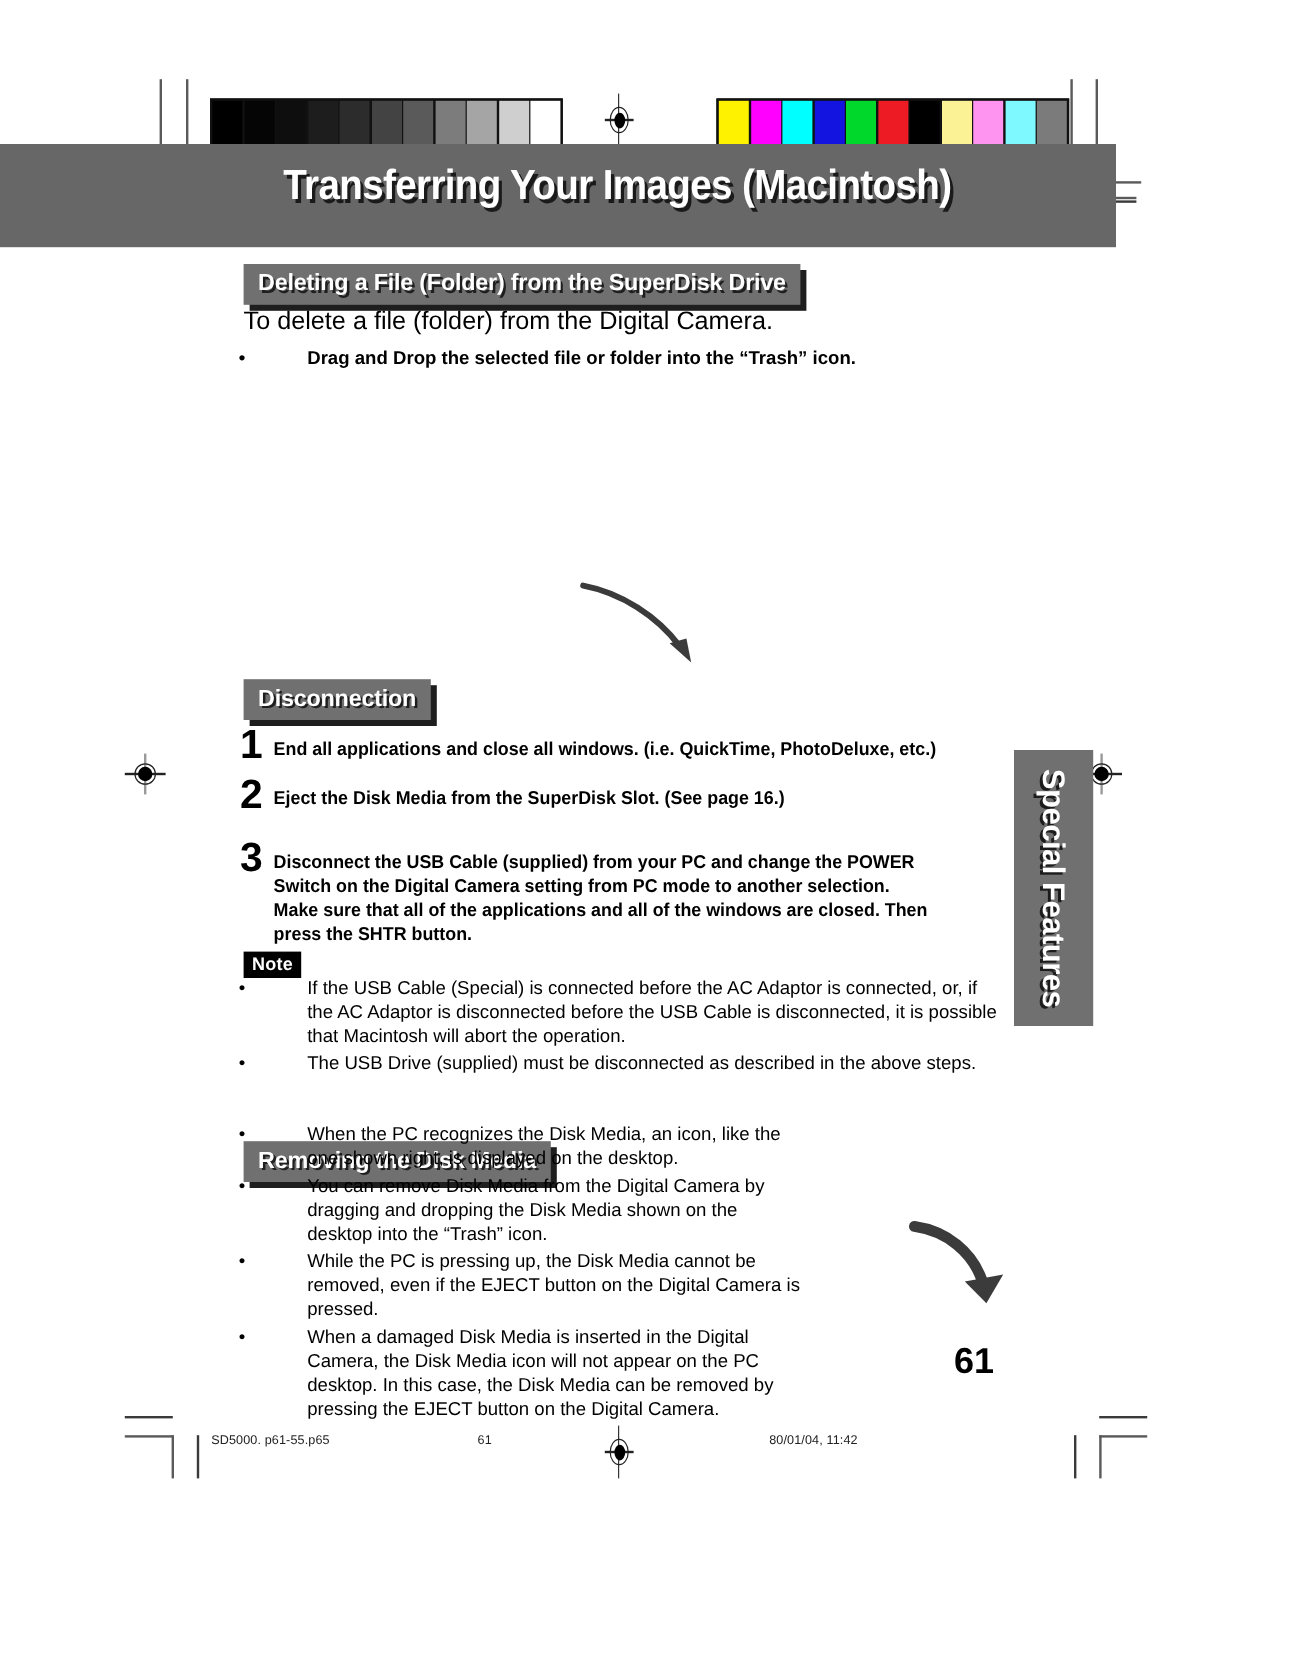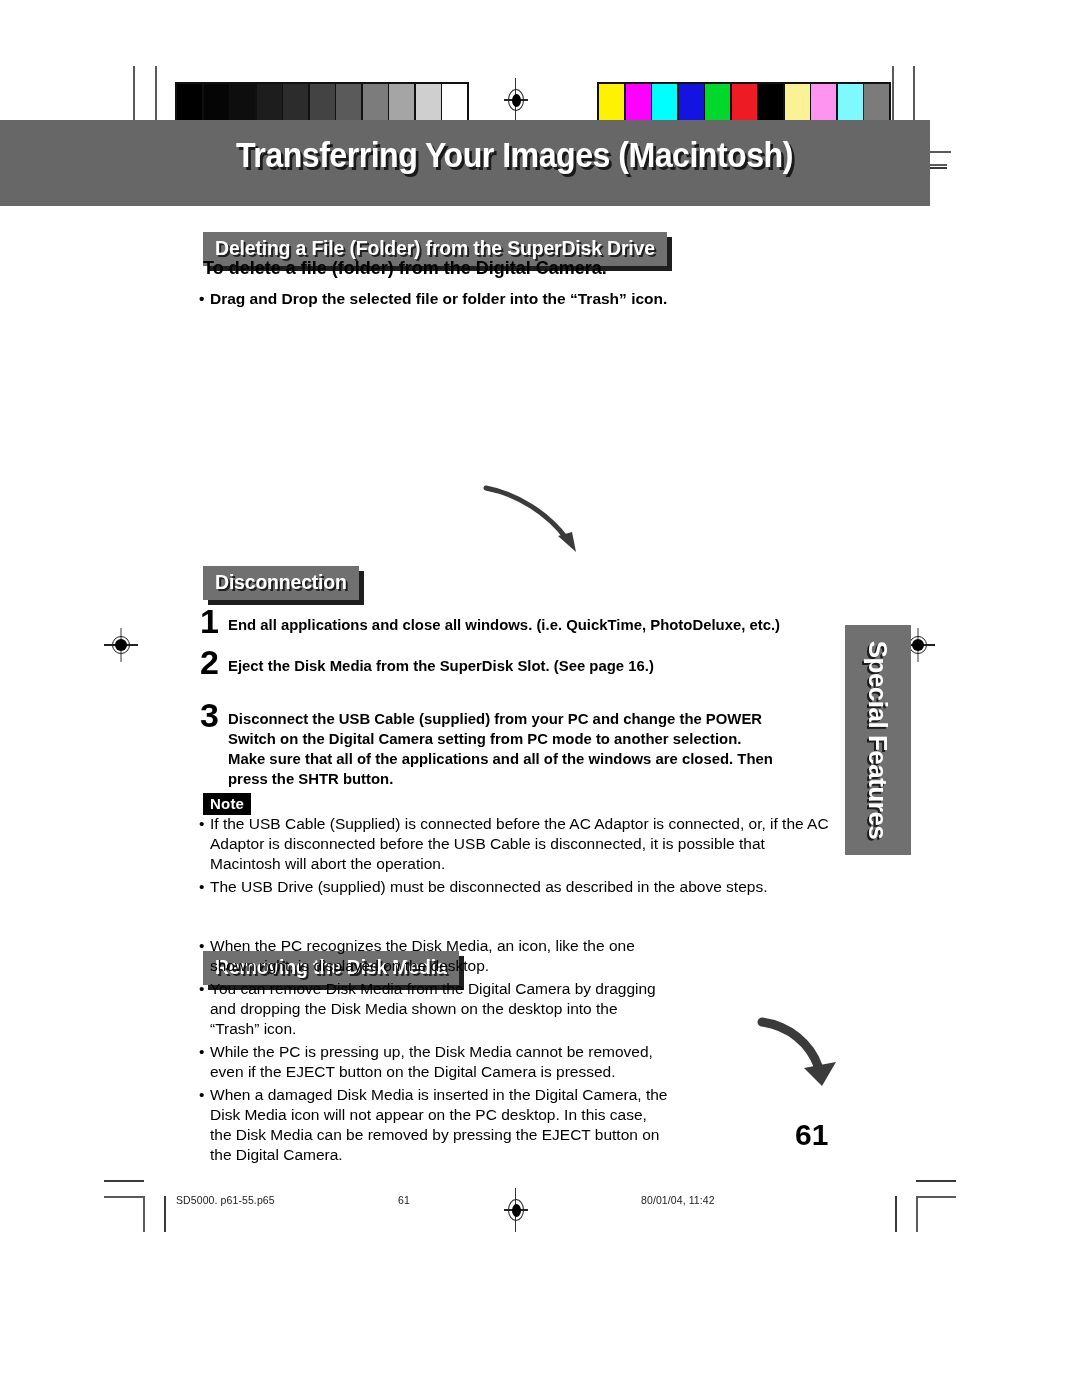--- a/index.html
+++ b/index.html
@@ -80,36 +80,35 @@
     padding: 5px 12px 6px 12px;
     box-shadow: 5px 5px 0 #1e1e1e;
     text-shadow: 2px 2px 0 #1f1f1f;
     white-space: nowrap;
     letter-spacing: -0.2px;
   }
 
   
   .body-text {
     position: absolute;
-    font-size: 18px;
+    font-size: 21px;
     color: #000;
     line-height: 20px;
-    font-weight: bold;
   }
 
   .bullet-list { position: absolute; }
   .bullet-row {
     display: flex;
     font-size: 15.5px;
     line-height: 20px;
     color: #000;
     margin-bottom: 3px;
   }
   .bullet-row .bl-dot { width: 11px; flex: 0 0 11px; }
-  .bullet-row .bl-txt { flex: 1 1 auto; }
+  .bullet-row .bl-txt { flex: 1 1 auto; margin-left: 46px; }
   .bullet-row.bold { font-weight: bold; }
 
   
   .step {
     position: absolute;
     display: flex;
     align-items: flex-start;
   }
   .step .step-num {
     font-size: 34px;
@@ -278,21 +277,21 @@
 <div class="regmark tall" style="left:504px; top:1188px;">
   <div class="rm-vline"></div>
     <div class="rm-hline"></div>
   <div class="rm-ring"></div>
     <div class="rm-dot"></div>
 </div>
 
 <div id="header-banner"></div>
 <div id="page-title">Transferring Your Images (Macintosh)</div>
 
-<div class="sec-head" style="left:203px; top:232px;">Deleting a File (Folder) from the SuperDisk Drive</div>
+<div class="sec-head" style="left:203px; top:220px;">Deleting a File (Folder) from the SuperDisk Drive</div>
 
 <div class="body-text" style="left:203px; top:258px; width:620px;">To delete a file (folder) from the Digital Camera.</div>
 
 <div class="bullet-list" style="left:199px; top:289px; width:620px;">
   <div class="bullet-row bold">
     <span class="bl-dot">•</span>
     <span class="bl-txt">Drag and Drop the selected file or folder into the “Trash” icon.</span>
   </div>
 </div>
 
@@ -319,21 +318,21 @@
 Switch on the Digital Camera setting  from PC mode to another selection.
 Make sure that all of the applications and all of the windows are closed. Then
 press the SHTR button.</div>
 </div>
 
 <div id="note-badge" style="left:203px; top:793px;">Note</div>
 
 <div class="bullet-list" style="left:199px; top:814px; width:632px;">
   <div class="bullet-row">
     <span class="bl-dot">•</span>
-    <span class="bl-txt">If the USB Cable (Supplied) is connected before the AC Adaptor is connected, or, if the AC Adaptor is disconnected before the USB Cable is disconnected, it is possible that Macintosh will abort the operation.</span>
+    <span class="bl-txt">If the USB Cable (Special) is connected before the AC Adaptor is connected, or, if the AC Adaptor is disconnected before the USB Cable is disconnected, it is possible that Macintosh will abort the operation.</span>
   </div>
   <div class="bullet-row">
     <span class="bl-dot">•</span>
     <span class="bl-txt">The USB Drive (supplied) must be disconnected as described in the above steps.</span>
   </div>
 </div>
 
 <div id="side-tab">
   <div id="side-tab-label">Special Features</div>
 </div>

